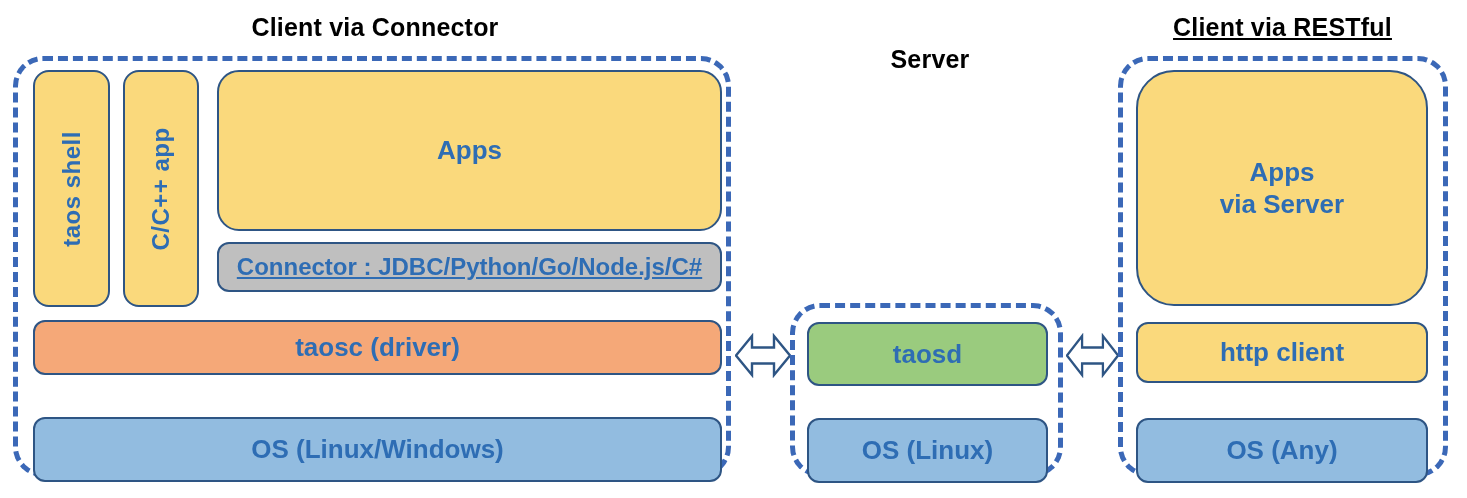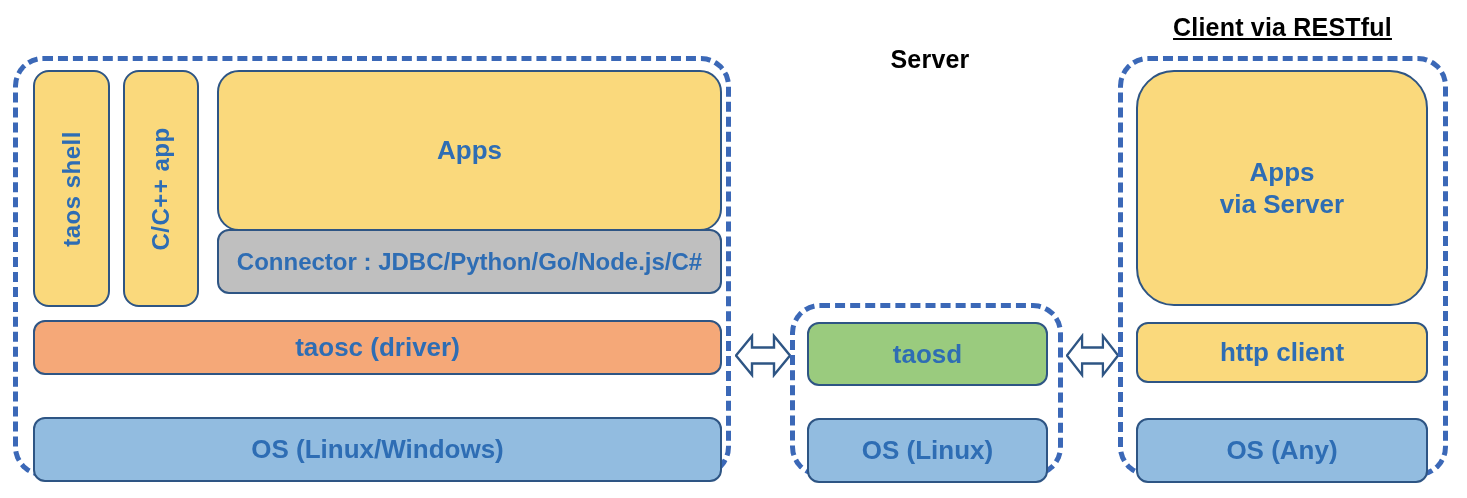--- a/index.html
+++ b/index.html
@@ -68,38 +68,39 @@
   .arrow{
     position:absolute;
   }
   .arrow svg{display:block;width:100%;height:100%;}
 </style>
 </head>
 <body>
 
 <div id="canvas">
 
+  <div class="title" style="left:180px;top:13px;width:390px;">Client via Connector</div>
   <div class="title" style="left:830px;top:13px;width:200px;margin-top:32px;">Server</div>
   <div class="title" style="left:1105px;top:13px;width:355px;text-decoration:underline;">Client via RESTful</div>
 
   <div class="dashed-group" style="left:13px;top:56px;width:718px;height:421px;"></div>
 
   <div class="box yellow r-md vertical" style="left:33px;top:70px;width:77px;height:237px;">
     <span>taos shell</span>
   </div>
 
   <div class="box yellow r-md vertical" style="left:123px;top:70px;width:76px;height:237px;">
     <span>C/C++ app</span>
   </div>
 
   <div class="box yellow r-lg" style="left:217px;top:70px;width:505px;height:161px;">
     <span>Apps</span>
   </div>
 
-  <div class="box gray r-sm connector-label" style="left:217px;top:229px;width:505px;height:65px;">
+  <div class="box gray r-sm connector-label" style="left:217px;top:242px;width:505px;height:50px;text-decoration:underline;">
     <span>Connector : JDBC/Python/Go/Node.js/C#</span>
   </div>
 
   <div class="box orange r-sm" style="left:33px;top:320px;width:689px;height:55px;">
     <span>taosc (driver)</span>
   </div>
 
   <div class="box osblue r-sm" style="left:33px;top:396px;width:689px;height:65px;">
     <span>OS (Linux/Windows)</span>
   </div>

